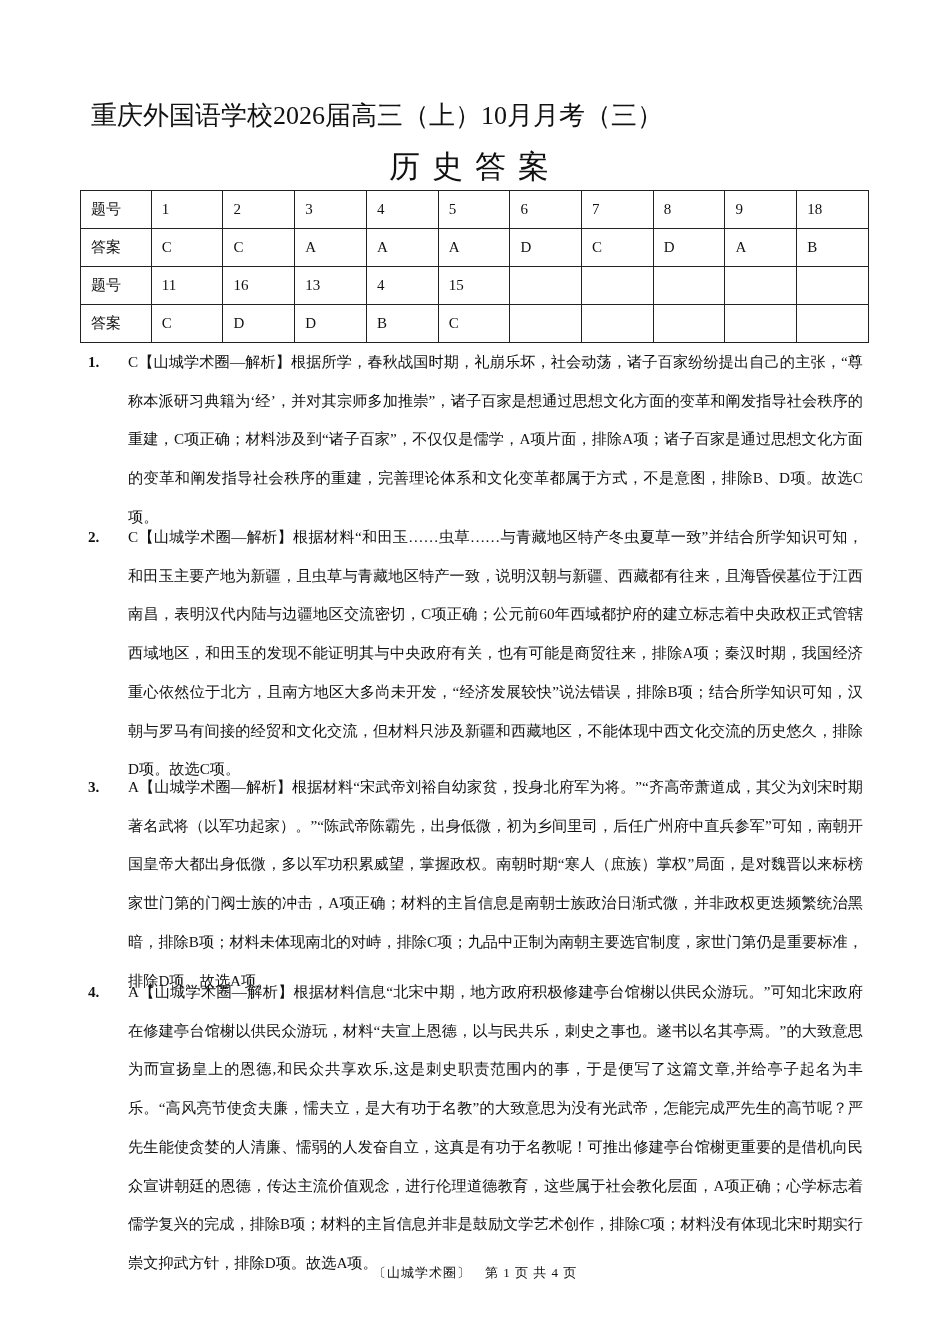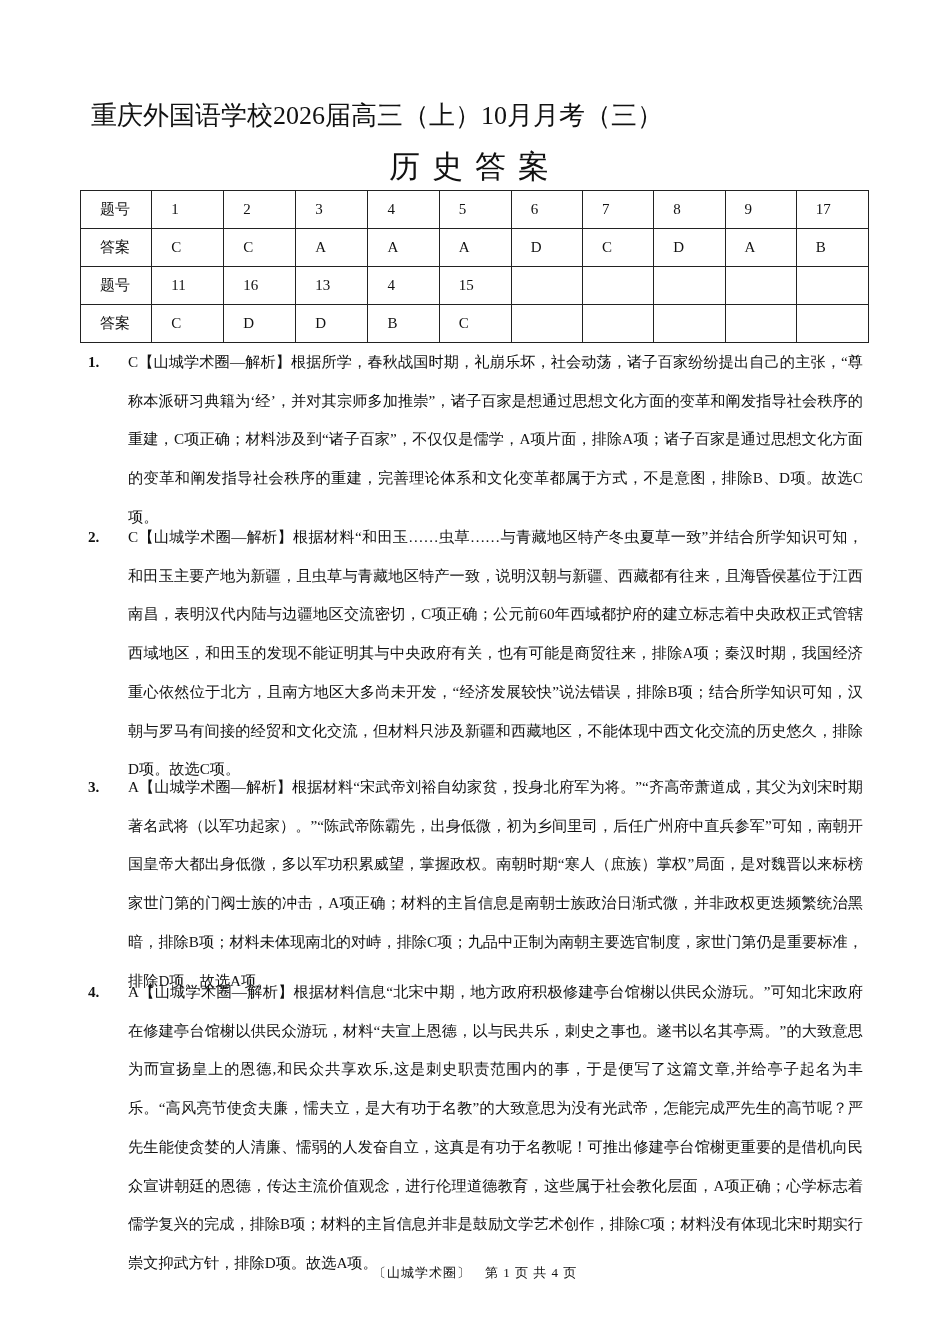--- a/index.html
+++ b/index.html
@@ -13,21 +13,21 @@
     }
     .subtitle {
       position: absolute; left: 0; top: 146px; width: 950px; text-align: center;
       font-size: 31px; font-weight: normal; letter-spacing: 12px;
     }
     table.ans {
       position: absolute; left: 80px; top: 190px; width: 789px;
       border-collapse: collapse; font-size: 15px;
     }
     table.ans td {
-      border: 1.3px solid #222; height: 37px; padding: 0 0 0 19px;
+      border: 1.3px solid #222; height: 37px; padding: 0 0 0 10px;
       width: 61px; vertical-align: middle;
     }
     table.ans td.hdr { width: 60px; }
     .expl {
       position: absolute; left: 88px; width: 775px; font-size: 15.2px;
       line-height: 38.7px; text-align: justify;
     }
     .expl .num { position: absolute; left: 0; font-weight: bold; }
     .expl .body { margin-left: 40px; }
     .footer {
@@ -47,21 +47,21 @@
         <td class="hdr">题号</td>
         <td>1</td>
         <td>2</td>
         <td>3</td>
         <td>4</td>
         <td>5</td>
         <td>6</td>
         <td>7</td>
         <td>8</td>
         <td>9</td>
-        <td>17</td>
+        <td>18</td>
       </tr>
       <tr>
         <td class="hdr">答案</td>
         <td>C</td>
         <td>C</td>
         <td>A</td>
         <td>A</td>
         <td>A</td>
         <td>D</td>
         <td>C</td>

